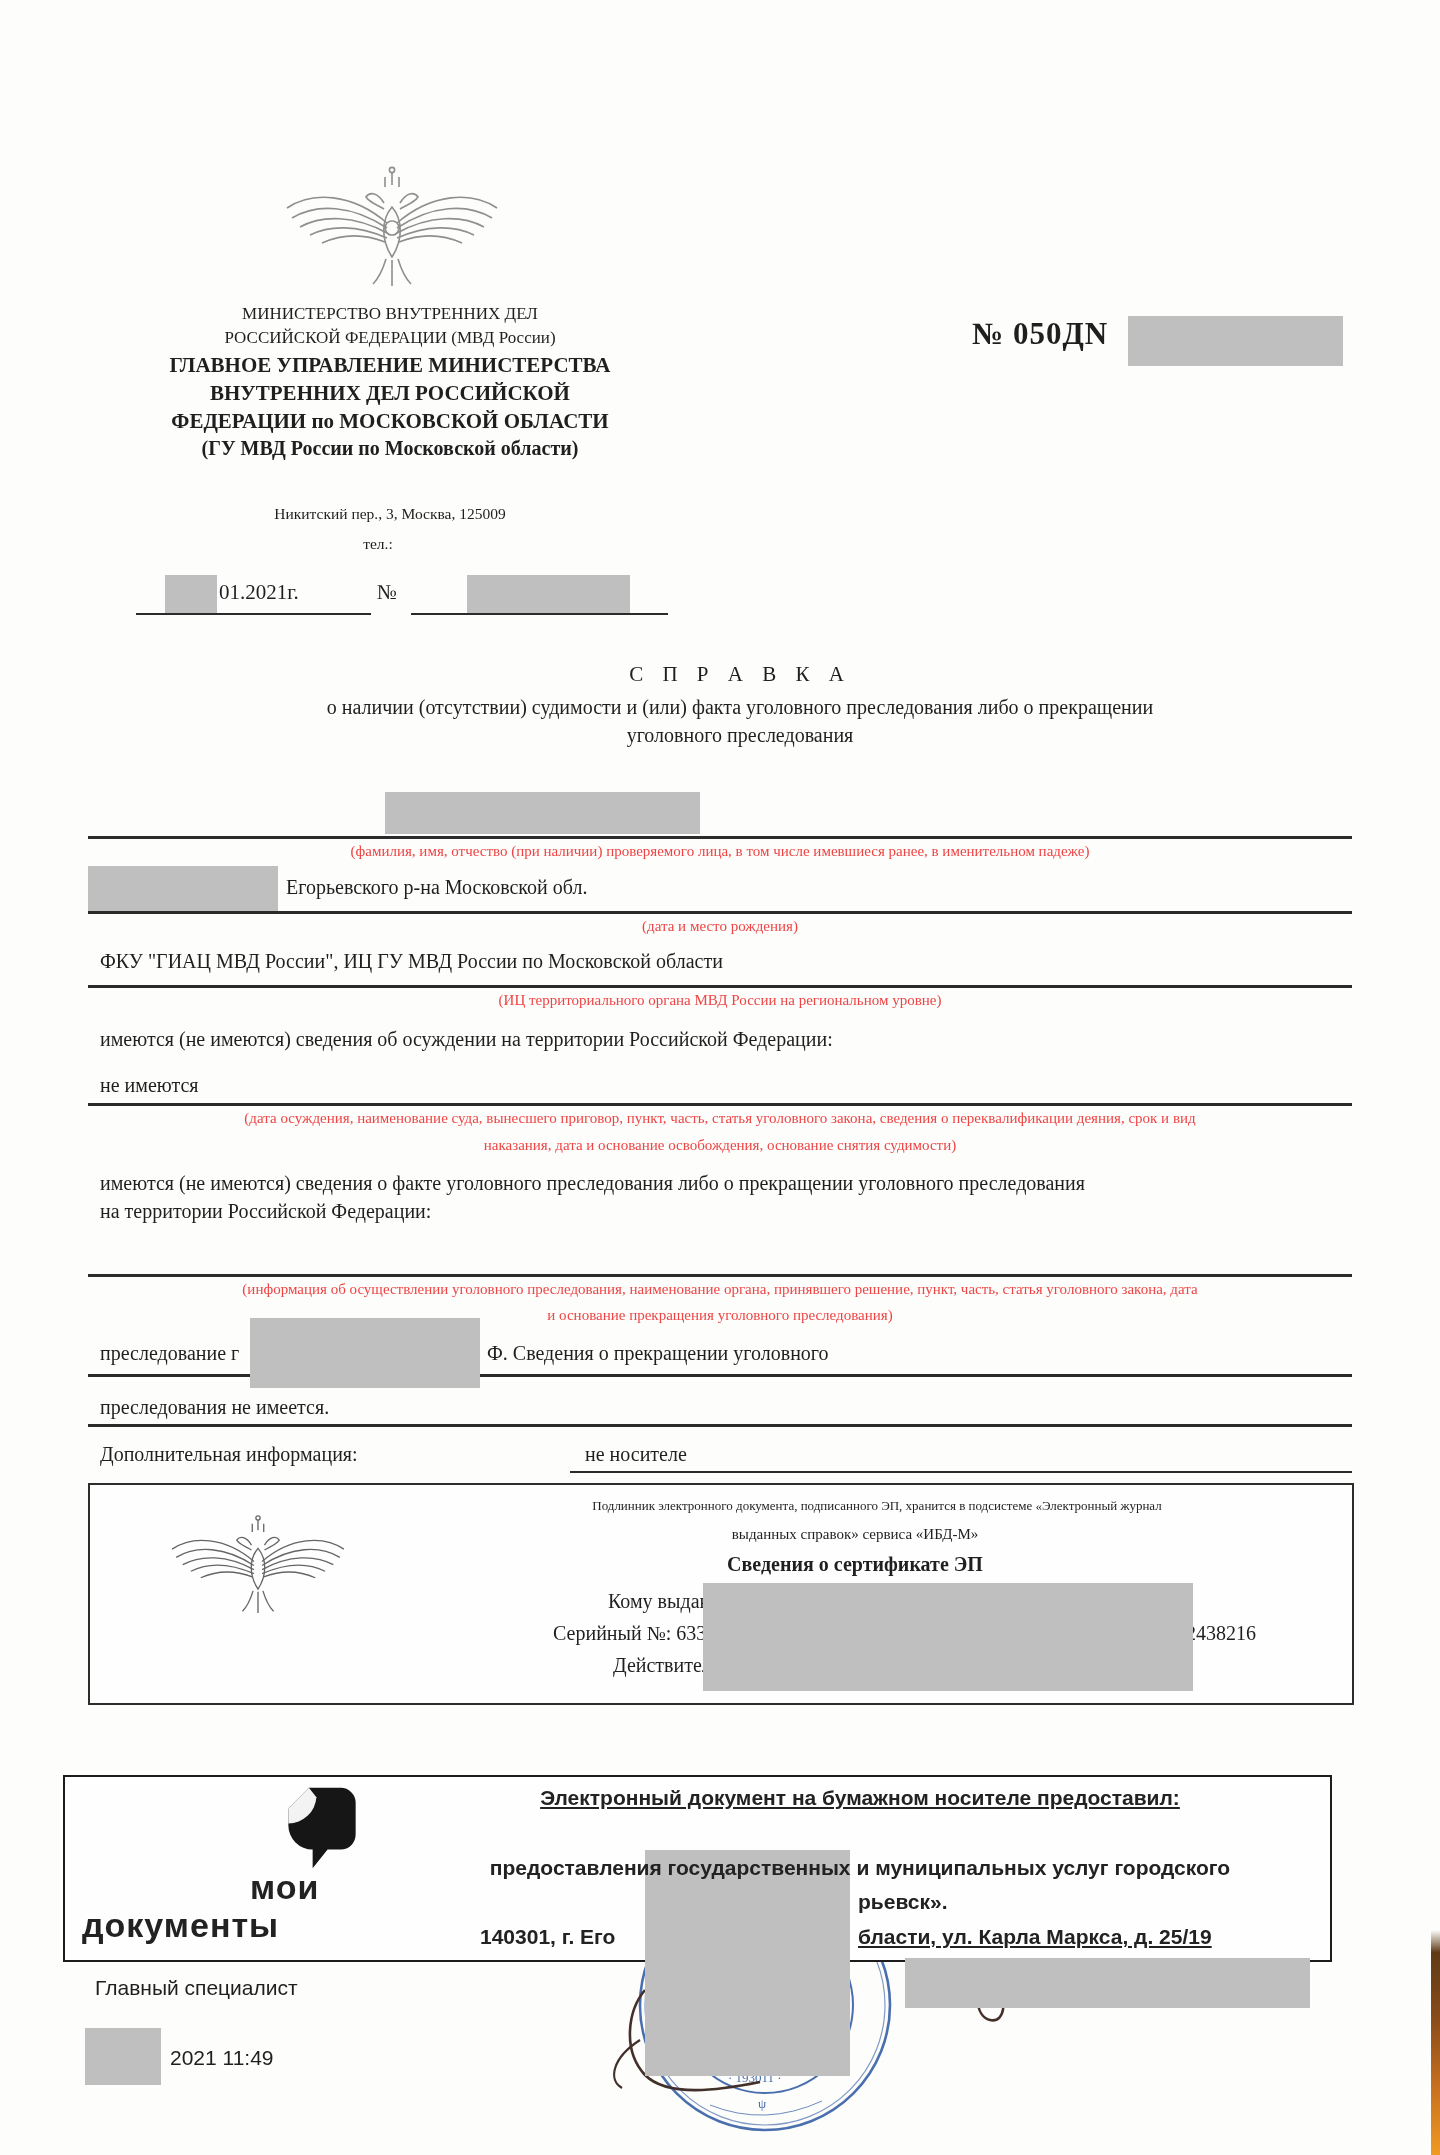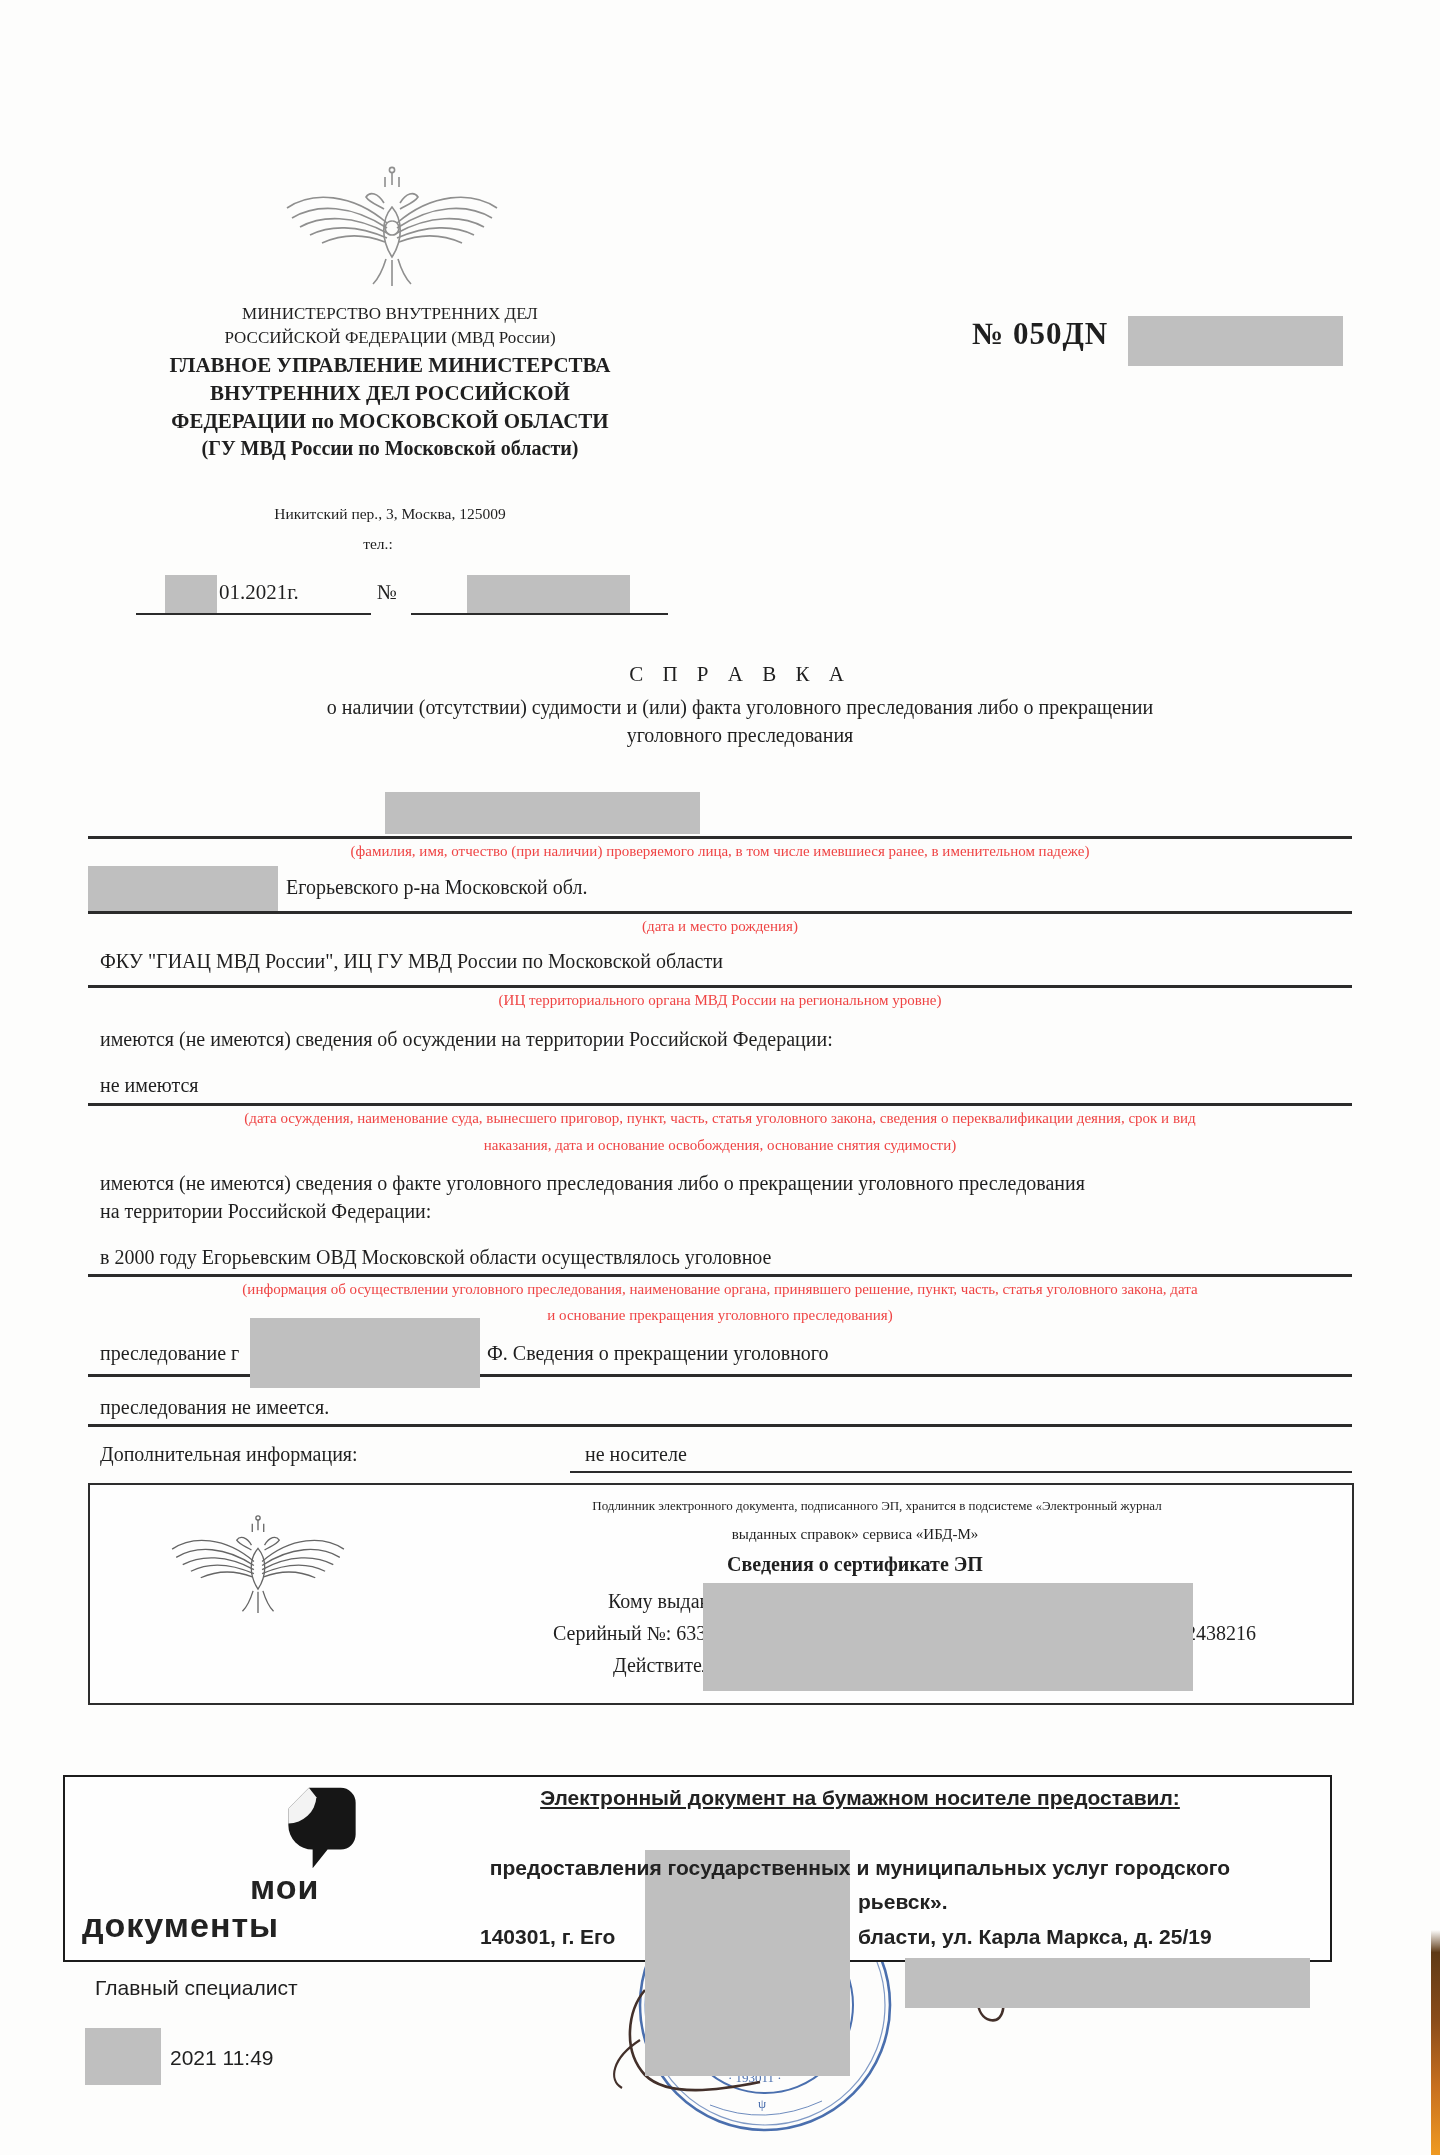--- a/index.html
+++ b/index.html
@@ -86,21 +86,20 @@
   <div class="abs ctr cap" style="left:88px;top:992px;width:1264px;">(ИЦ территориального органа МВД России на региональном уровне)</div>
 
   <div class="abs body-line" style="left:100px;top:1028px;">имеются (не имеются) сведения об осуждении на территории Российской Федерации:</div>
   <div class="abs body-line" style="left:100px;top:1074px;">не имеются</div>
   <div class="hline" style="left:88px;top:1103px;width:1264px;"></div>
   <div class="abs ctr cap" style="left:88px;top:1110px;width:1264px;">(дата осуждения, наименование суда, вынесшего приговор, пункт, часть, статья уголовного закона, сведения о переквалификации деяния, срок и вид</div>
   <div class="abs ctr cap" style="left:88px;top:1137px;width:1264px;">наказания, дата и основание освобождения, основание снятия судимости)</div>
 
   <div class="abs body-line" style="left:100px;top:1172px;">имеются (не имеются) сведения о факте уголовного преследования либо о прекращении уголовного преследования</div>
   <div class="abs body-line" style="left:100px;top:1200px;">на территории Российской Федерации:</div>
-  <div class="abs body-line" style="left:100px;top:1246px;">в 2000 году Егорьевским ОВД Московской области осуществлялось уголовное</div>
   <div class="hline" style="left:88px;top:1274px;width:1264px;"></div>
   <div class="abs ctr cap" style="left:88px;top:1281px;width:1264px;">(информация об осуществлении уголовного преследования, наименование органа, принявшего решение, пункт, часть, статья уголовного закона, дата</div>
   <div class="abs ctr cap" style="left:88px;top:1307px;width:1264px;">и основание прекращения уголовного преследования)</div>
 
   <div class="abs body-line" style="left:100px;top:1342px;">преследование г</div>
   <div class="abs body-line" style="left:487px;top:1342px;">Ф. Сведения о прекращении уголовного</div>
   <div class="hline" style="left:88px;top:1374px;width:1264px;"></div>
   <div class="redact" style="left:250px;top:1318px;width:230px;height:70px;"></div>
 
   <div class="abs body-line" style="left:100px;top:1396px;">преследования не имеется.</div>
@@ -162,21 +161,21 @@
     <path fill="#ffffff" d="M26,2 L4,24 L4,40 A30,30 0 0 0 34,12 Z" opacity=".95"></path>
     <path fill="#ffffff" d="M40,22 L58,22 L58,50 L40,50 Z" opacity="0"></path>
   </svg>
   <div class="abs mfc-text" style="left:250px;top:1868px;font-size:34px;z-index:3;letter-spacing:1px;">мои</div>
   <div class="abs mfc-text" style="left:82px;top:1906px;font-size:34px;z-index:3;letter-spacing:1px;">документы</div>
 
   <div class="abs ctr mfc-text" style="left:420px;top:1786px;width:880px;text-decoration:underline;z-index:5;">Электронный документ на бумажном носителе предоставил:</div>
   <div class="abs ctr mfc-text" style="left:420px;top:1856px;width:880px;z-index:5;">предоставления государственных и муниципальных услуг городского</div>
   <div class="abs mfc-text" style="left:858px;top:1890px;z-index:3;">рьевск».</div>
   <div class="abs mfc-text" style="left:480px;top:1925px;z-index:3;">140301, г. Его</div>
-  <div class="abs mfc-text" style="left:858px;top:1925px;z-index:3;">бласти, ул. Карла Маркса, д. 25/19</div>
+  <div class="abs mfc-text" style="left:858px;top:1925px;z-index:3;text-decoration:underline;">бласти, ул. Карла Маркса, д. 25/19</div>
 
   <div class="abs sans" style="left:95px;top:1976px;font-size:21px;">Главный специалист</div>
   <div class="redact" style="left:85px;top:2028px;width:76px;height:57px;"></div>
   <div class="abs sans" style="left:170px;top:2046px;font-size:21px;">2021 11:49</div>
 
   <div class="wood"></div>
 
 </div>
 
 </body></html>

